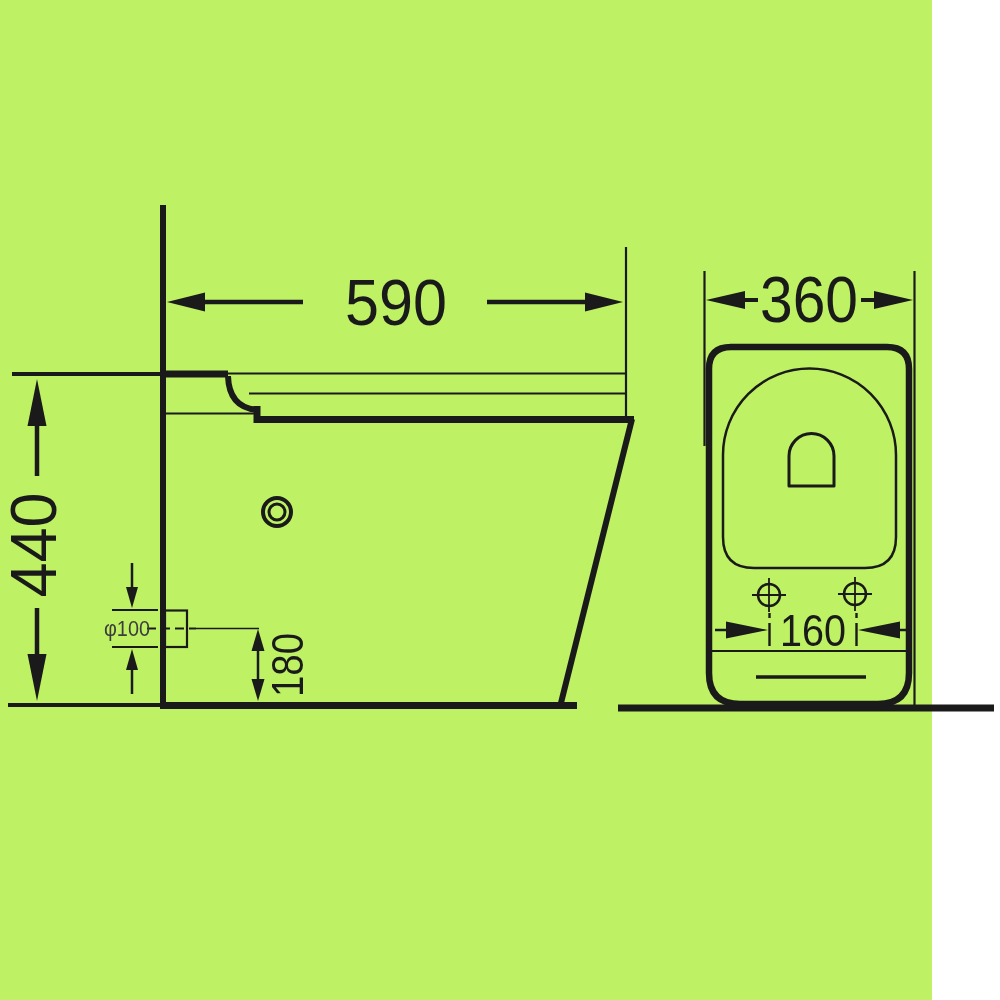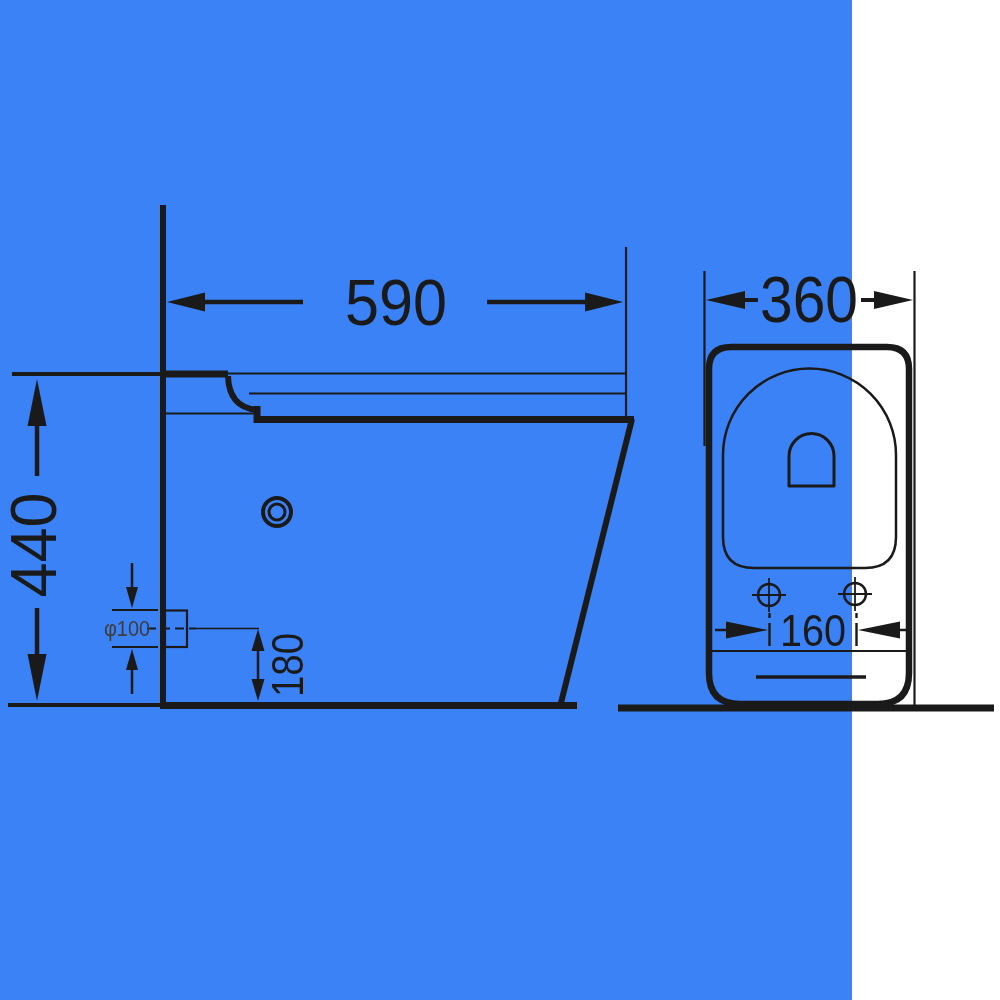--- a/index.html
+++ b/index.html
@@ -2,23 +2,23 @@
 <html><head>
 <meta charset="utf-8">
 <style>
   html, body {
     margin: 0;
     padding: 0;
     background: #ffffff;
   }
   .canvas {
     position: relative;
-    width: 852px;
+    width: 932px;
     height: 1000px;
-    background: #3b82f6;
+    background: #bef264;
     font-family: "Liberation Sans", sans-serif;
     text-decoration: underline;
   }
   svg { display: block; }
   .dim-text {
     font-family: "Liberation Sans", sans-serif;
     fill: #1a1a1a;
     font-weight: 400;
   }
   .outlet-text {

